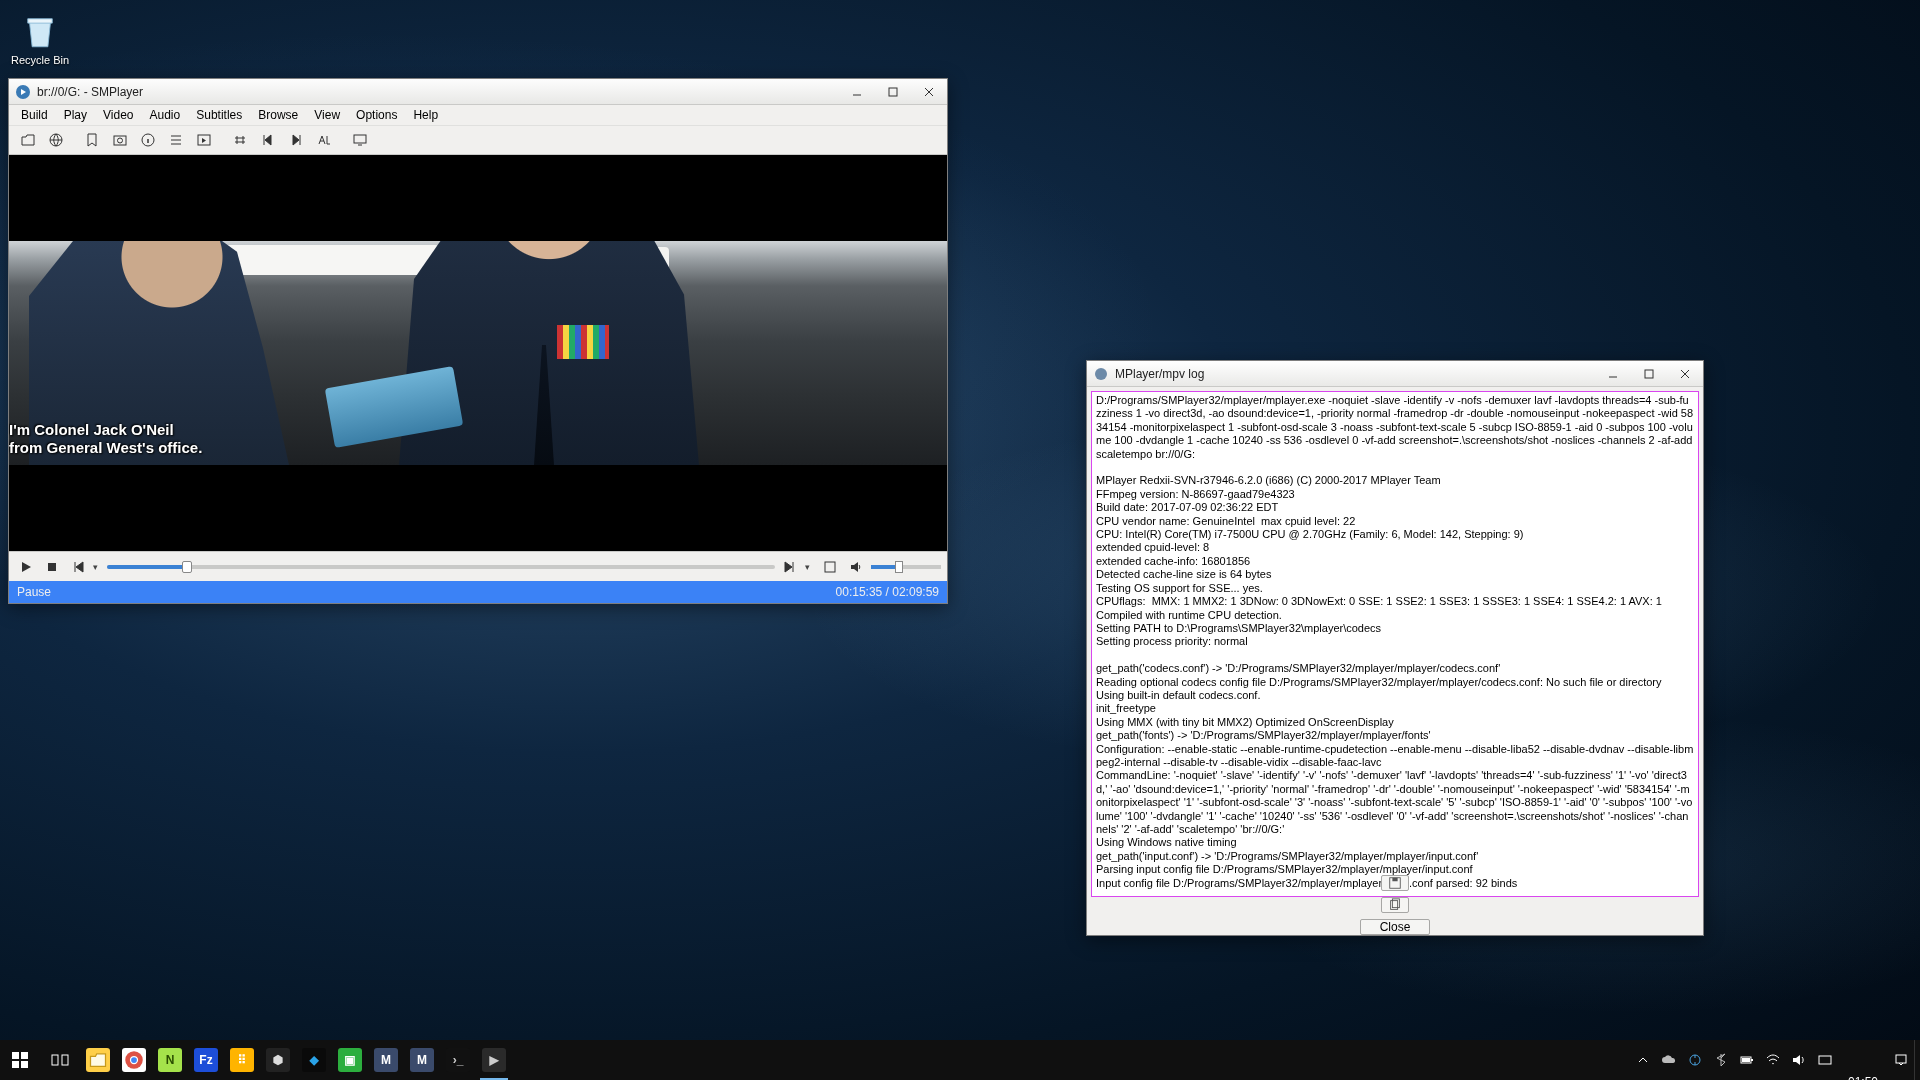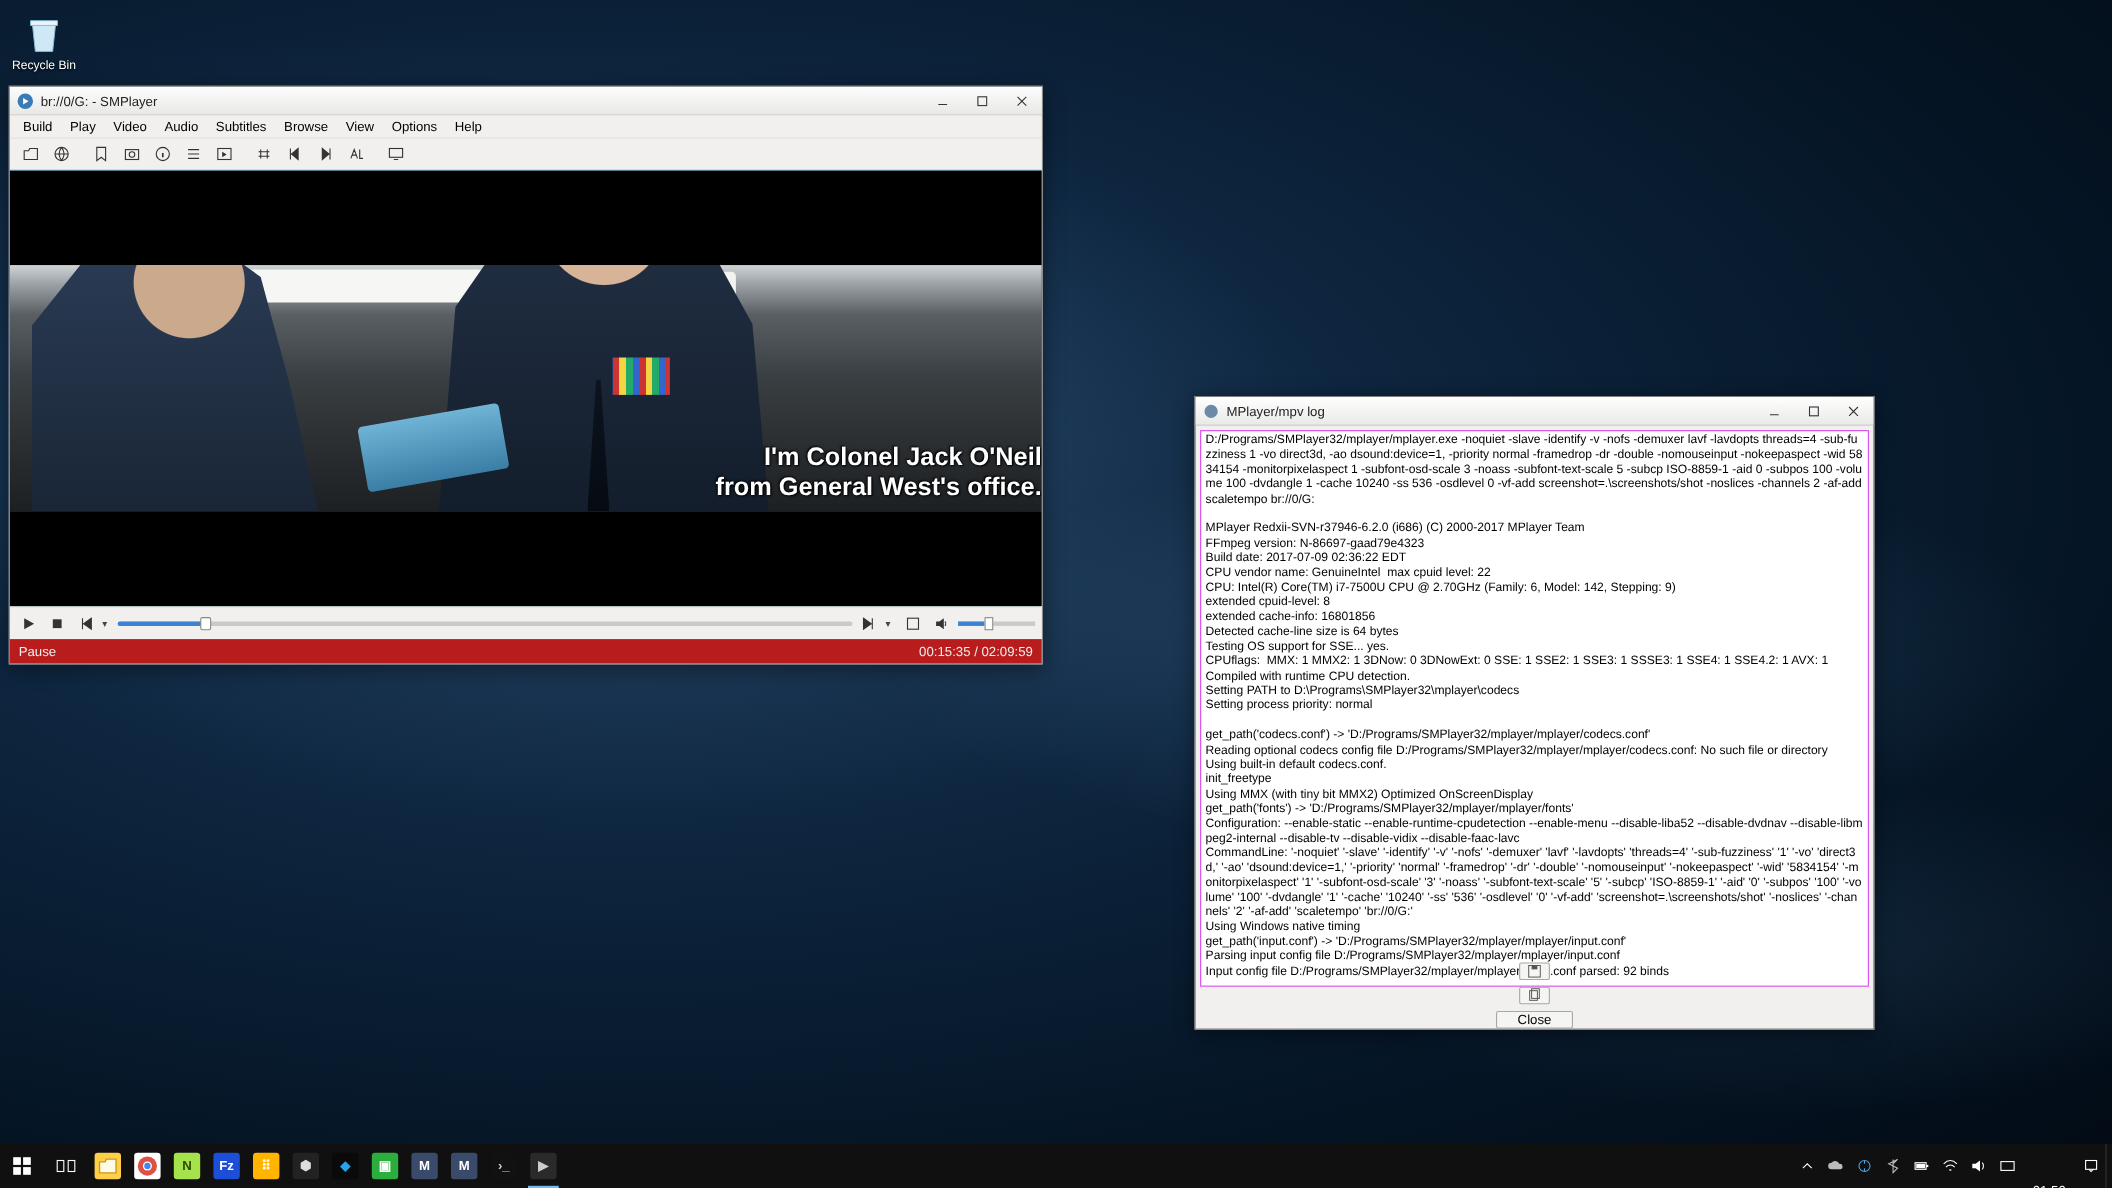--- a/index.html
+++ b/index.html
@@ -97,24 +97,24 @@
   position:absolute; left:390px; bottom:0; width:300px; height:310px;
   background: radial-gradient(circle at 50% 16%, #d7b497 0 54px, transparent 55px),
               linear-gradient(#243349,#131d2b);
   clip-path: polygon(0 100%, 5% 40%, 28% 8%, 52% 0, 75% 10%, 95% 45%, 100% 100%);
 }
 .ribbons { position:absolute; left:548px; bottom:106px; width:52px; height:34px; background:
   repeating-linear-gradient(90deg,#c33 0 6px,#f5d442 6px 12px,#2a6 12px 18px,#36c 18px 24px);
 }
 .tie { position:absolute; left:525px; bottom:0; width:20px; height:120px; background:linear-gradient(#0c1420,#060b12); clip-path:polygon(40% 0,60% 0,100% 100%,0 100%);}
 .subtitle {
-  position:absolute; left:0; right:0; bottom:8px; text-align:right;
-  color:#fff; font-size:23px; font-weight:600;
+  position:absolute; left:0; right:0; bottom:8px; text-align:left;
+  color:#fff; font-size:15px; font-weight:600;
   text-shadow: 1px 1px 2px #000, -1px -1px 2px #000;
-  white-space: pre-line; line-height:1.2;padding-left:20px;
+  white-space: pre-line; line-height:1.2;
 }
 
 
 .controls {
   height: 30px; background:#f1f0ee; border-top:1px solid #c9c9c7;
   display:flex; align-items:center; gap:4px; padding:0 6px;
 }
 .cbtn { width:22px; height:22px; display:flex; align-items:center; justify-content:center; cursor:pointer; border-radius:2px; }
 .cbtn svg { width:14px; height:14px; }
 .dropdown-caret { width:10px; cursor:pointer; font-size:9px; color:#444; }
@@ -122,21 +122,21 @@
 .seek .track { position:absolute; left:0; right:0; top:4px; height:4px; background:#c9c9c7; border-radius:2px; }
 .seek .fill { position:absolute; left:0; top:4px; height:4px; background:#3b82d4; border-radius:2px; }
 .seek .thumb { position:absolute; top:0; width:10px; height:12px; background:#fff; border:1px solid #888; border-radius:2px; cursor:pointer; }
 .vol { width:70px; height:12px; position:relative; }
 .vol .vtrack { position:absolute; left:0; right:0; top:4px; height:4px; background:#c9c9c7; }
 .vol .vfill  { position:absolute; left:0; top:4px; height:4px; background:#3b82d4; }
 .vol .vthumb { position:absolute; top:0; width:8px; height:12px; background:#fff; border:1px solid #888; cursor:pointer; }
 
 
 .statusbar {
-  height:22px; background:#b91c1c; color:#eee; font-size:12px;
+  height:22px; background:#3b82f6; color:#eee; font-size:12px;
   display:flex; align-items:center; justify-content:space-between; padding:0 8px;
 }
 
 
 .logwin .titlebar { background: linear-gradient(#fff,#e9e9e7); }
 .logbody {
   flex:1; background:#fff; margin:4px; border:1px solid #d946ef;
   font-family: "Tahoma", "Segoe UI", sans-serif; font-size:11px; line-height:1.22;
   color:#000; padding:2px 4px; overflow-y:scroll; white-space:pre-wrap; word-break:break-all;
 }

